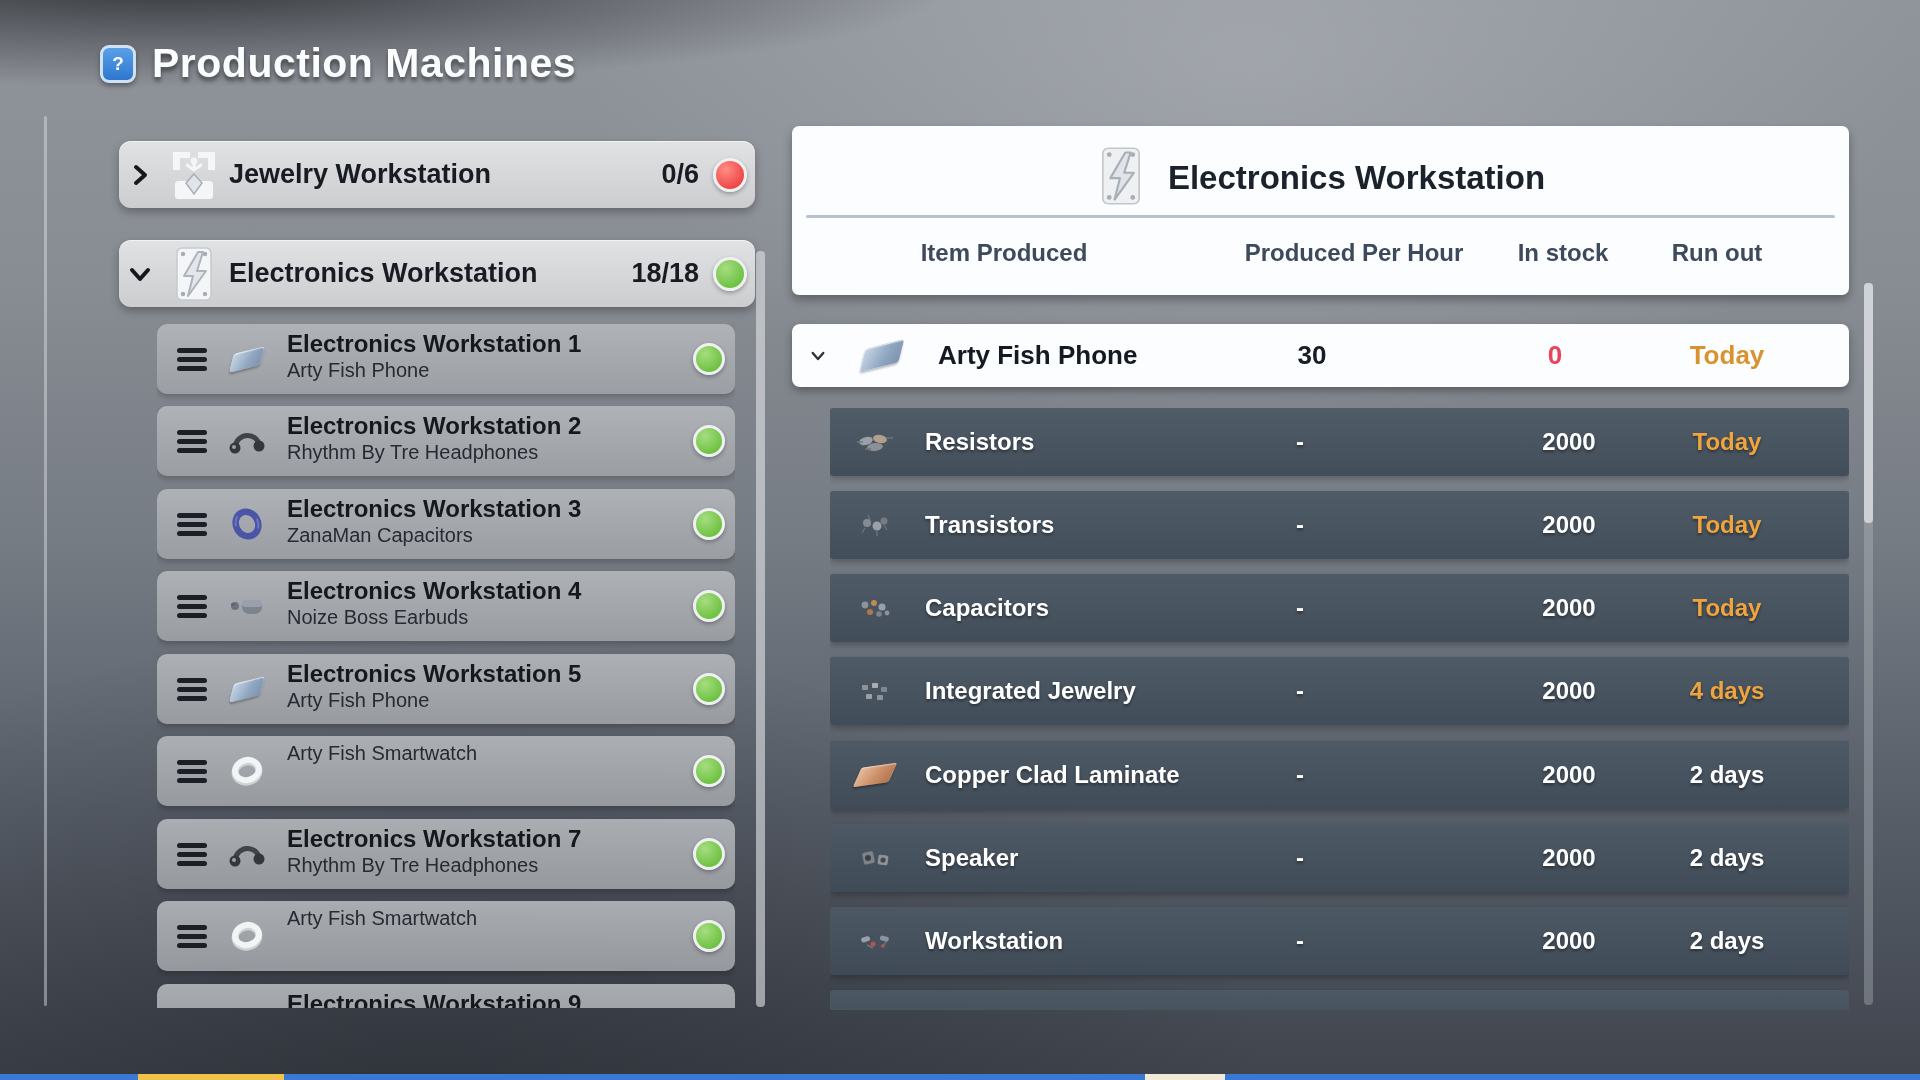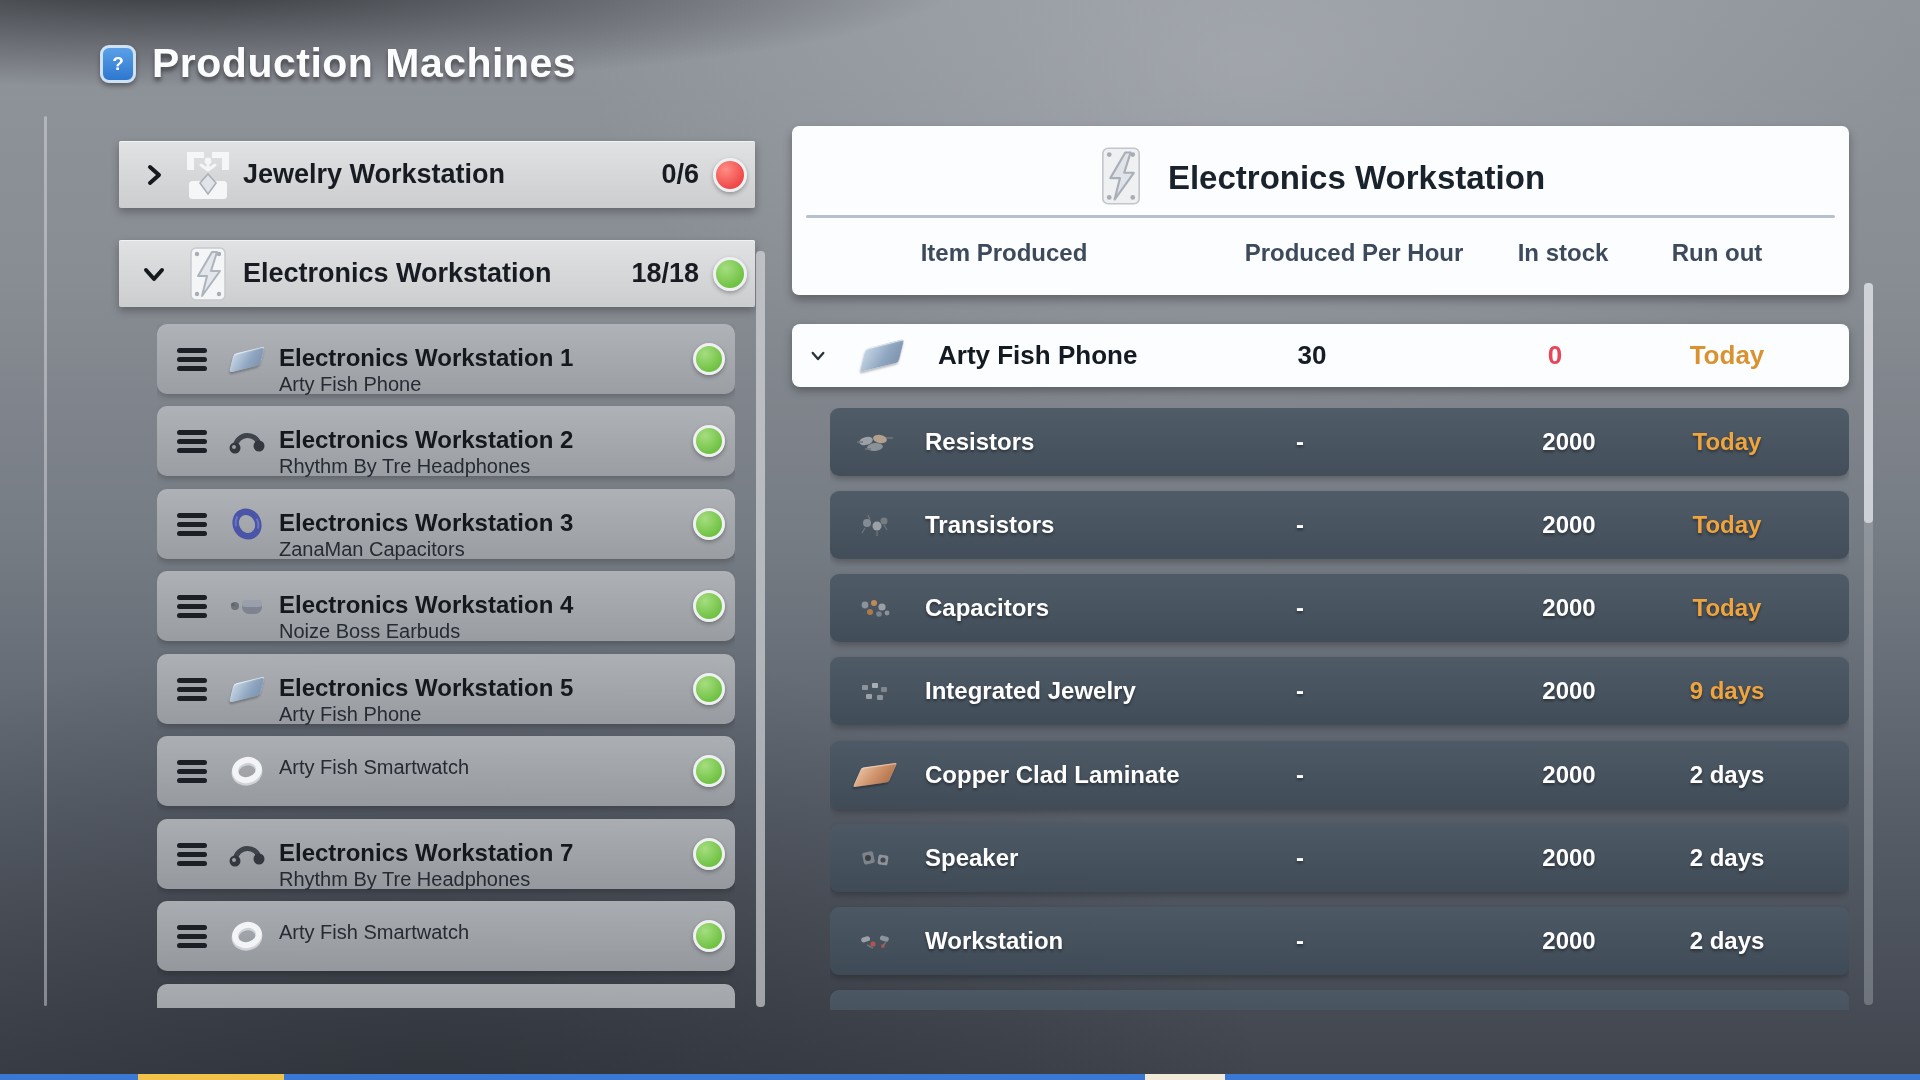--- a/index.html
+++ b/index.html
@@ -13,38 +13,38 @@
       linear-gradient(180deg,#90949b 0%,#888c93 26%,#767c84 50%,#575d67 76%,#3f444d 100%);
   }
   
   .left-rail{position:absolute;left:44px;top:116px;width:3px;height:890px;background:rgba(225,227,230,.45);border-radius:2px;}
   .page-header{position:absolute;left:100px;top:40px;display:flex;align-items:center;gap:16px;}
   .help-btn{width:30px;height:32px;border-radius:9px;background:linear-gradient(180deg,#5aa0e8,#2e77cf);
     border:3px solid #cfe2f4;color:#fff;font-weight:bold;font-size:19px;display:flex;align-items:center;justify-content:center;
     box-shadow:0 3px 5px rgba(0,0,0,.35);}
   .page-title{font-size:41px;font-weight:bold;color:#fbfcfd;letter-spacing:.5px;text-shadow:0 4px 4px rgba(0,0,0,.45);}
   
-  .group-row{position:absolute;left:119px;width:636px;height:67px;border-radius:2px;
+  .group-row{position:absolute;left:119px;width:636px;height:67px;border-radius:12px;
     background:linear-gradient(180deg,#e0e2e4,#cbcdcf);box-shadow:0 4px 8px rgba(0,0,0,.28), inset 0 1px 0 rgba(255,255,255,.55);
-    display:flex;align-items:center;padding-left:14px;box-sizing:border-box;}
+    display:flex;align-items:center;box-sizing:border-box;}
   .chev{width:42px;display:flex;justify-content:center;align-items:center;}
   .gicon{width:66px;display:flex;justify-content:center;align-items:center;}
   .glabel{flex:1;margin-left:2px;font-size:27px;font-weight:bold;color:#181c22;}
   .gcount{font-size:27px;font-weight:bold;color:#181c22;margin-right:14px;}
   .dot{width:34px;height:34px;border-radius:50%;border:3px solid transparent;margin-right:8px;box-sizing:border-box;flex:0 0 auto;}
   .dot-green{background:radial-gradient(circle at 35% 30%, #a6dd80, #6fc243 72%);border-color:#eef0f1;box-shadow:0 2px 4px rgba(0,0,0,.3);}
   .dot-red{background:radial-gradient(circle at 35% 30%, #ff8d85, #ef4747 72%);border-color:#eef0f1;box-shadow:0 2px 4px rgba(0,0,0,.3);}
   .machines-clip{position:absolute;left:157px;top:324px;width:578px;height:684px;overflow:hidden;}
   .machine-row{position:absolute;left:0;width:578px;height:70px;border-radius:10px;
     background:linear-gradient(180deg,rgba(180,183,187,.9),rgba(158,161,166,.9));
     box-shadow:0 3px 6px rgba(0,0,0,.22);display:flex;align-items:center;padding-left:20px;box-sizing:border-box;}
   .burger{width:38px;display:flex;flex-direction:column;gap:4px;flex:0 0 auto;}
   .burger i{display:block;width:30px;height:5px;border-radius:2.5px;background:#1c2026;}
   .micon{width:64px;display:flex;justify-content:center;align-items:center;flex:0 0 auto;}
-  .mtext{flex:1;margin-left:0;padding-top:19px;align-self:flex-start;}
+  .mtext{flex:1;margin-left:8px;padding-top:5px;align-self:flex-start;}
   .mtitle{font-size:24px;line-height:29px;font-weight:bold;color:#15181d;}
   .msub{font-size:20px;line-height:24px;color:#262b33;}
   .machine-row .dot{width:32px;height:32px;margin-right:10px;}
   .left-scrollbar{position:absolute;left:756px;top:251px;width:9px;height:756px;border-radius:4px;background:rgba(222,224,227,.62);}
   
   .rp-card{position:absolute;left:792px;top:126px;width:1057px;height:169px;background:#fcfdfe;border-radius:7px;
     box-shadow:0 5px 10px rgba(0,0,0,.3);}
   .rp-title-row{position:absolute;left:0;top:14px;width:100%;height:76px;display:flex;align-items:center;justify-content:center;gap:22px;}
   .rp-title{font-size:33px;font-weight:bold;color:#1a222c;}
   .rp-divider{position:absolute;left:14px;top:89px;width:1029px;height:3px;background:#b6c1cd;border-radius:2px;}
@@ -54,21 +54,21 @@
   .main-row .chev2{position:absolute;left:16px;top:0;height:63px;display:flex;align-items:center;}
   .main-row .picon{position:absolute;left:62px;top:0;width:56px;height:63px;display:flex;align-items:center;justify-content:center;}
   .main-row .pname{position:absolute;left:146px;top:0;height:63px;line-height:63px;font-size:26px;font-weight:bold;color:#141a22;}
   .cellM{position:absolute;top:0;height:63px;line-height:63px;width:150px;text-align:center;font-size:26px;font-weight:bold;color:#171d26;}
   .main-row .cell-pph{left:445px;}
   .main-row .cell-stock{left:688px;}
   .main-row .cell-runout{left:860px;}
   .main-row .ro-red{color:#e8445a;}
   .main-row .ro-orange{color:#d9922f;}
   .ing-clip{position:absolute;left:830px;top:408px;width:1019px;height:602px;overflow:hidden;}
-  .ing-row{position:absolute;left:0;width:1019px;height:68px;border-radius:9px;
+  .ing-row{position:absolute;left:0;width:1019px;height:68px;border-radius:3px;
     background:linear-gradient(180deg,rgba(76,89,101,.93),rgba(62,74,86,.93));box-shadow:0 3px 6px rgba(0,0,0,.25);}
   .ing-row .iicon{position:absolute;left:14px;top:0;width:62px;height:68px;display:flex;align-items:center;justify-content:center;}
   .ing-row .iname{position:absolute;left:95px;top:0;height:68px;line-height:68px;font-size:24px;font-weight:bold;color:#ffffff;text-shadow:0 2px 3px rgba(0,0,0,.4);}
   .cellI{position:absolute;top:0;height:68px;line-height:68px;width:150px;text-align:center;font-size:24px;font-weight:bold;color:#ffffff;text-shadow:0 2px 3px rgba(0,0,0,.4);}
   .ing-row .cell-pph{left:395px;}
   .ing-row .cell-stock{left:664px;}
   .ing-row .cell-runout{left:822px;}
   .ing-row .ro-orange{color:#f0a43e;}
   .ing-row .ro-white{color:#ffffff;}
   .right-scroll-track{position:absolute;left:1864px;top:283px;width:9px;height:722px;border-radius:4px;background:rgba(190,194,199,.35);}
@@ -398,21 +398,21 @@
             <rect x="9" y="8" width="6" height="5" rx="1" fill="#8d939a"></rect>
             <rect x="19" y="6" width="6" height="5" rx="1" fill="#a8aeb4"></rect>
             <rect x="28" y="10" width="6" height="5" rx="1" fill="#80868d"></rect>
             <rect x="13" y="17" width="6" height="5" rx="1" fill="#9aa0a6"></rect>
             <rect x="24" y="18" width="6" height="5" rx="1" fill="#8d939a"></rect>
           </svg>
       </span>
       <span class="iname">Integrated Jewelry</span>
       <span class="cellI cell-pph">-</span>
       <span class="cellI cell-stock">2000</span>
-      <span class="cellI cell-runout ro-orange">9 days</span>
+      <span class="cellI cell-runout ro-orange">4 days</span>
     </div>
 
     <div class="ing-row" style="top:333px">
       <span class="iicon">
           <span class="icon-copper"></span>
         </span>
       <span class="iname">Copper Clad Laminate</span>
       <span class="cellI cell-pph">-</span>
       <span class="cellI cell-stock">2000</span>
       <span class="cellI cell-runout ro-white">2 days</span>

